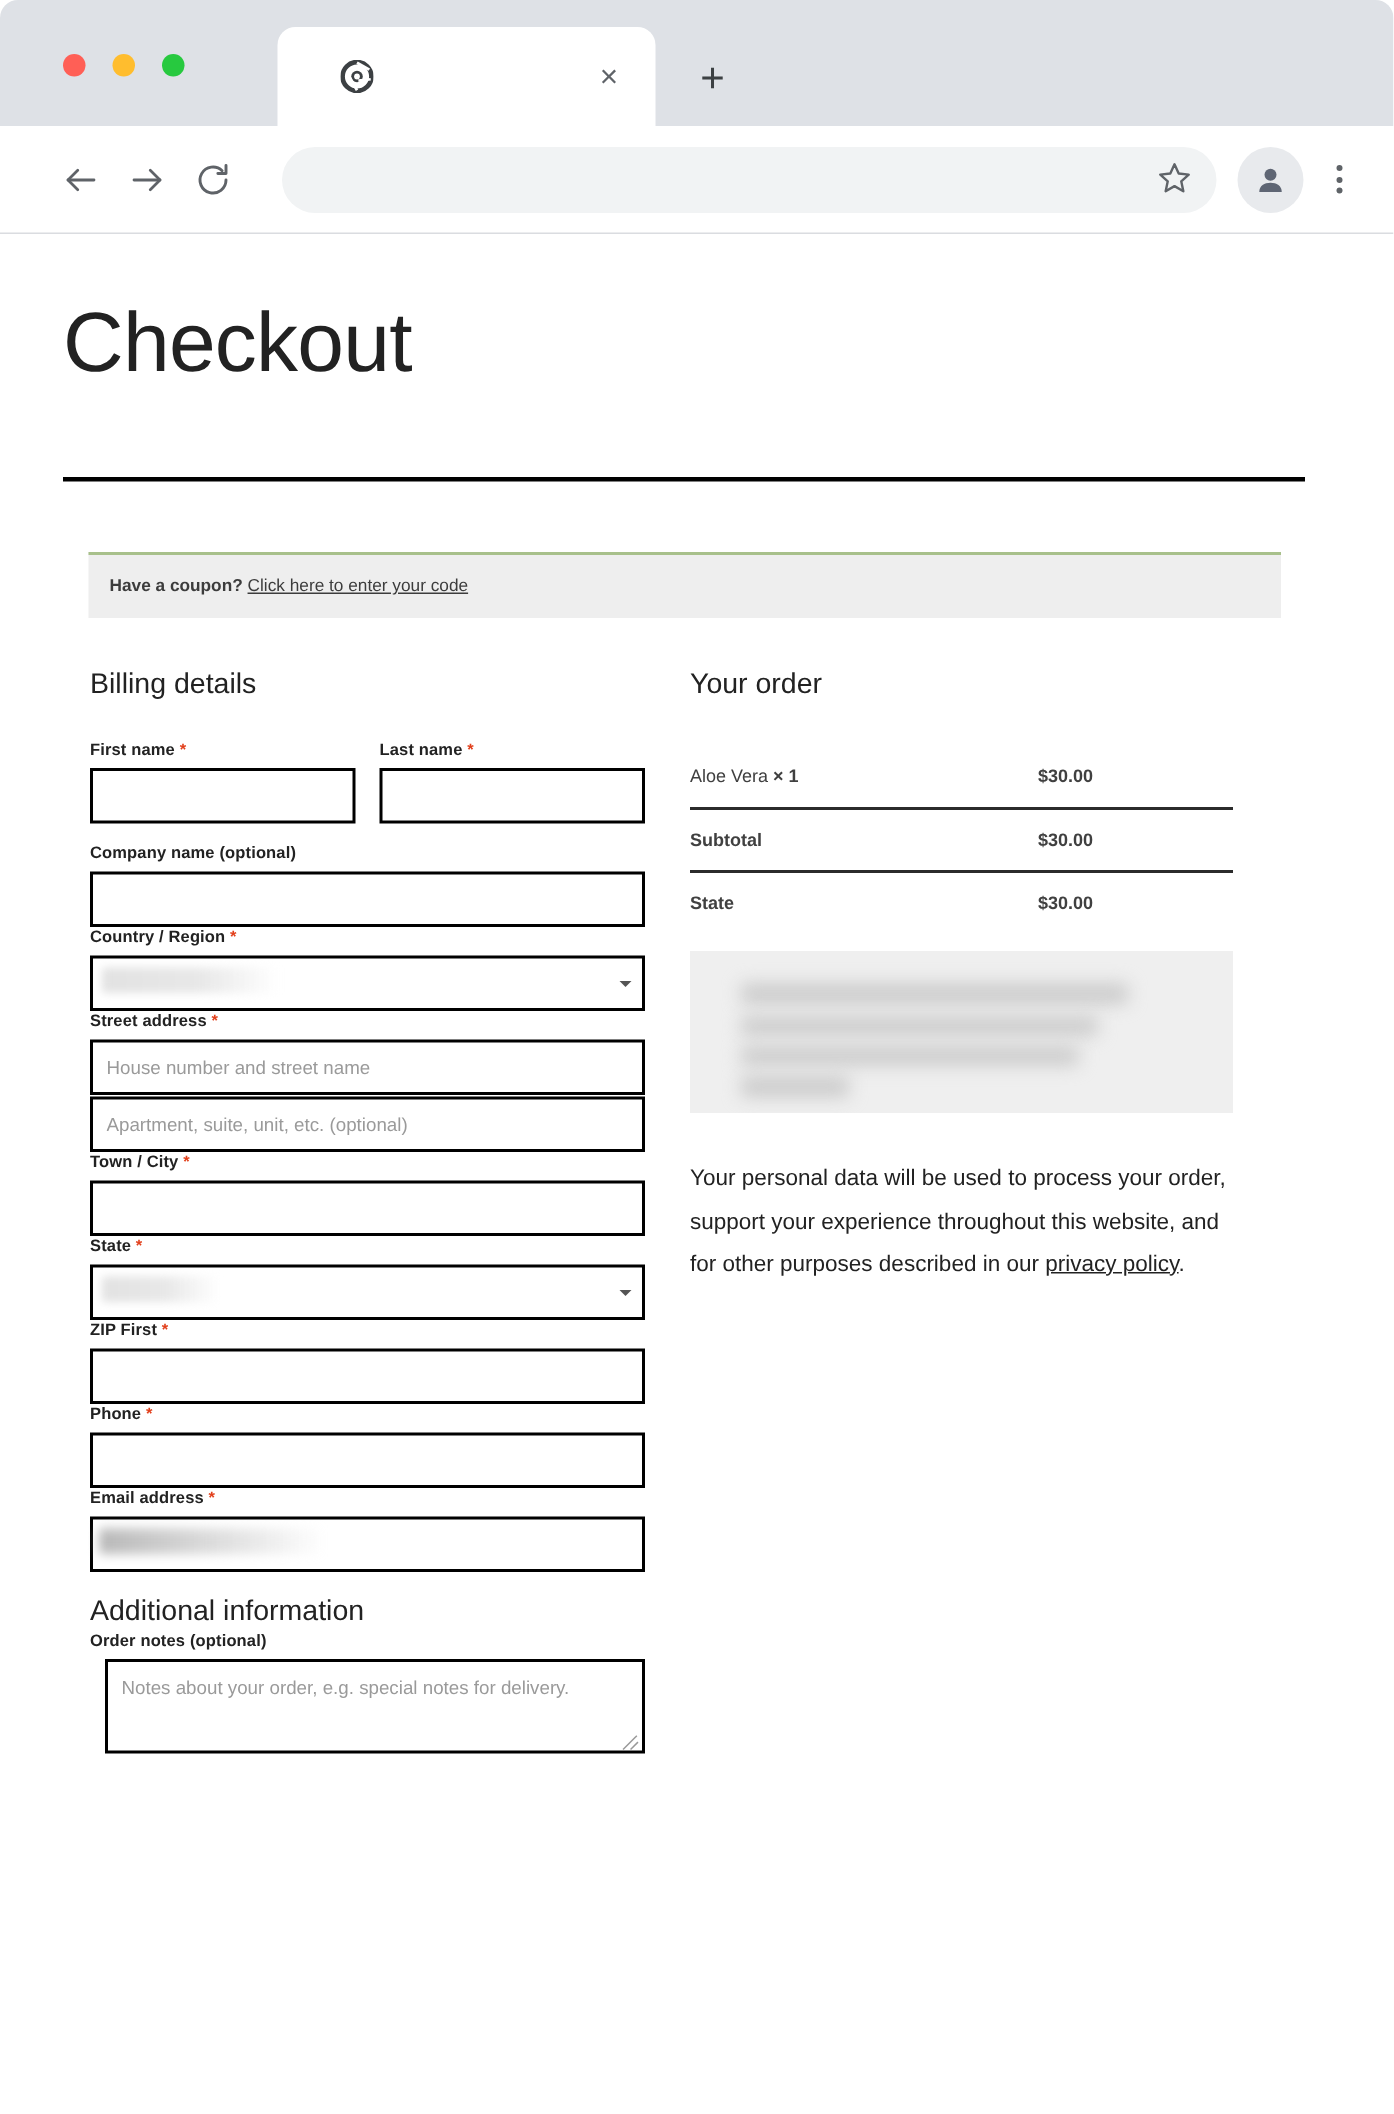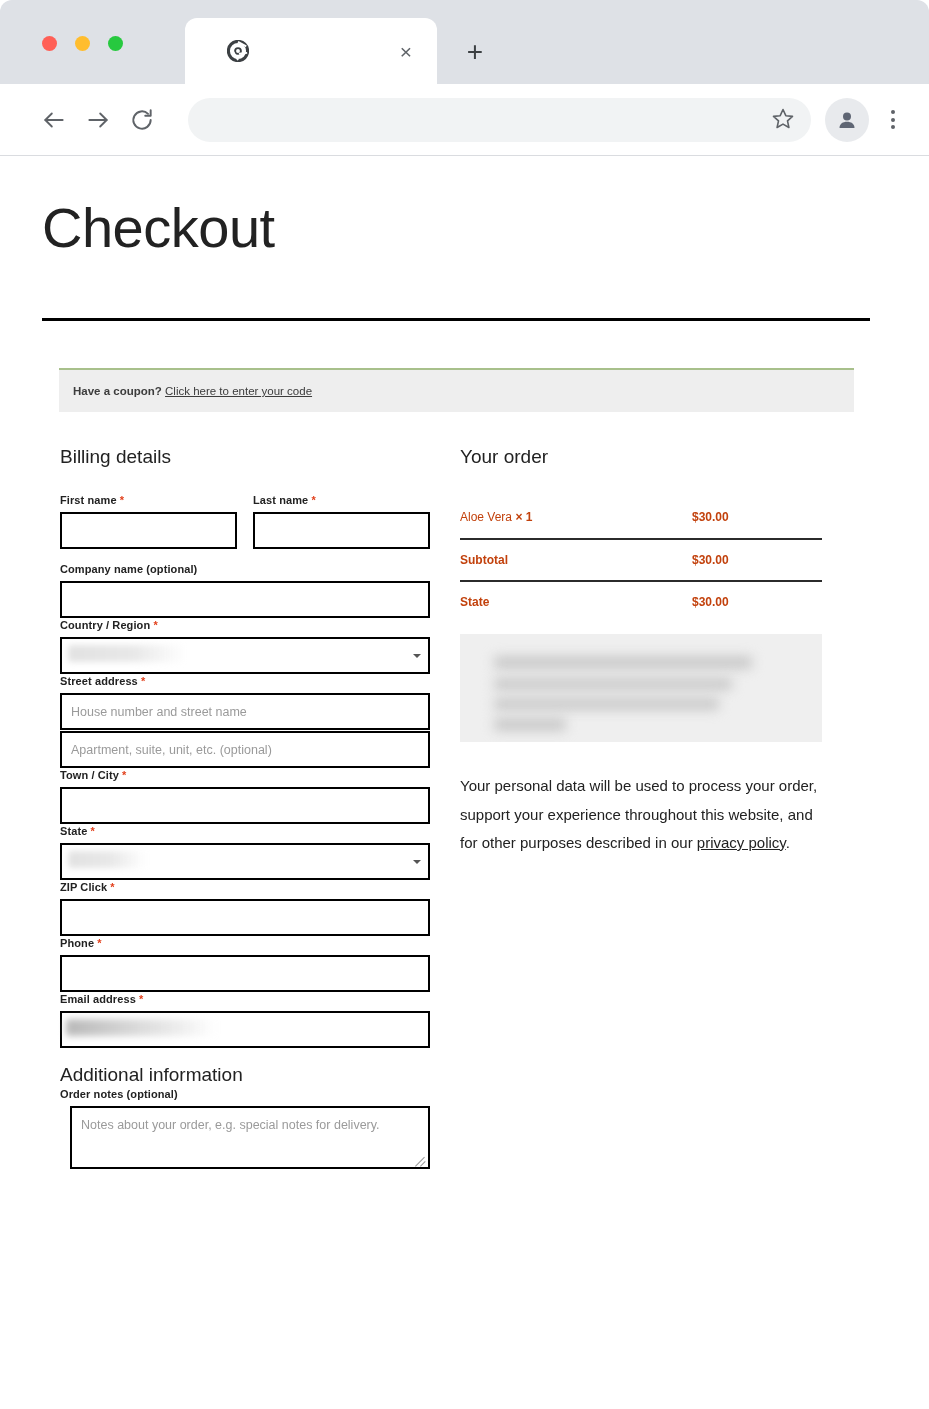--- a/index.html
+++ b/index.html
@@ -244,21 +244,21 @@
   .ta-grip:before { width: 13px; transform: rotate(-45deg); left: -1px; top: 11px; }
   .ta-grip:after  { width: 7px; transform: rotate(-45deg); left: 4px; top: 11px; }
 
   
   .order-table { width: 362px; margin-top: 28px; }
   .otr {
     display: flex;
     align-items: center;
     height: 42px;
     font-size: 12px;
-    color: #c2410c;
+    color: #404040;
   }
   .otr .oname { flex: 1; }
   .otr .oprice { width: 130px; font-weight: 700; }
   .otr.item .oname { font-weight: 400; }
   .otr.item .qty { font-weight: 700; }
   .otr.sub, .otr.total { border-top: 2px solid #2b2b2b; }
   .otr.sub .oname, .otr.total .oname { font-weight: 700; }
 
   .payment-blur {
     width: 362px;
@@ -450,21 +450,21 @@
           <span class="req">*</span>
         </label>
         <div class="sel state">
           <span class="blurval"></span>
           <span class="caret"></span>
         </div>
       </div>
 
       <div class="field">
         <label class="flabel">
-          <span>ZIP Click</span>
+          <span>ZIP First</span>
           <span class="req">*</span>
         </label>
         <input class="inp" type="text" placeholder="" style="">
       </div>
 
       <div class="field">
         <label class="flabel">
           <span>Phone</span>
           <span class="req">*</span>
         </label>

